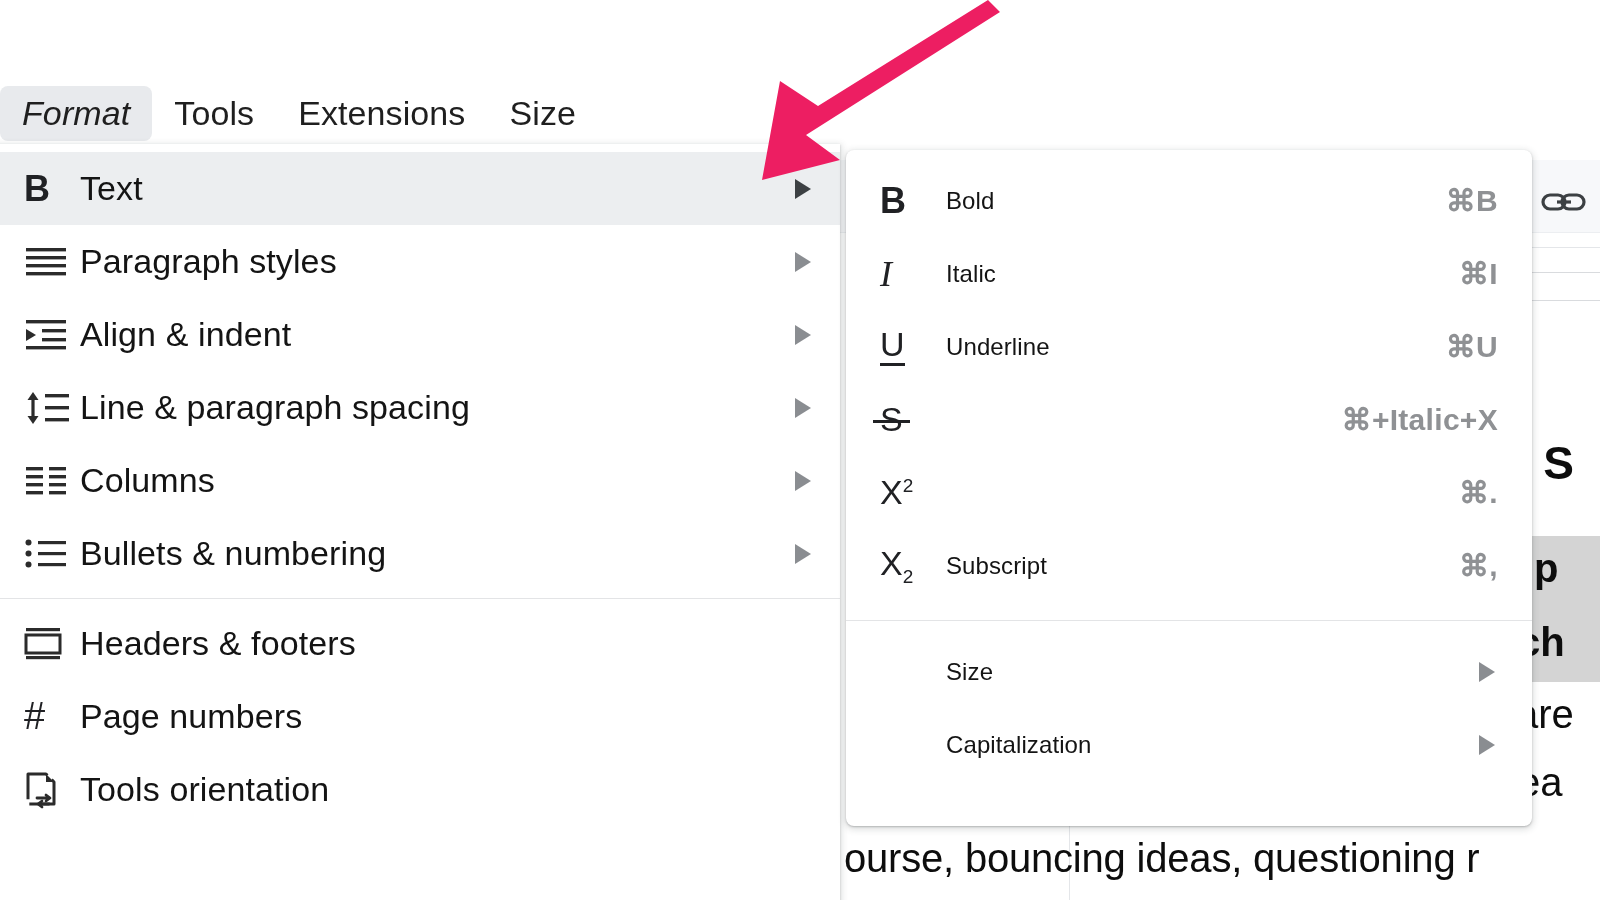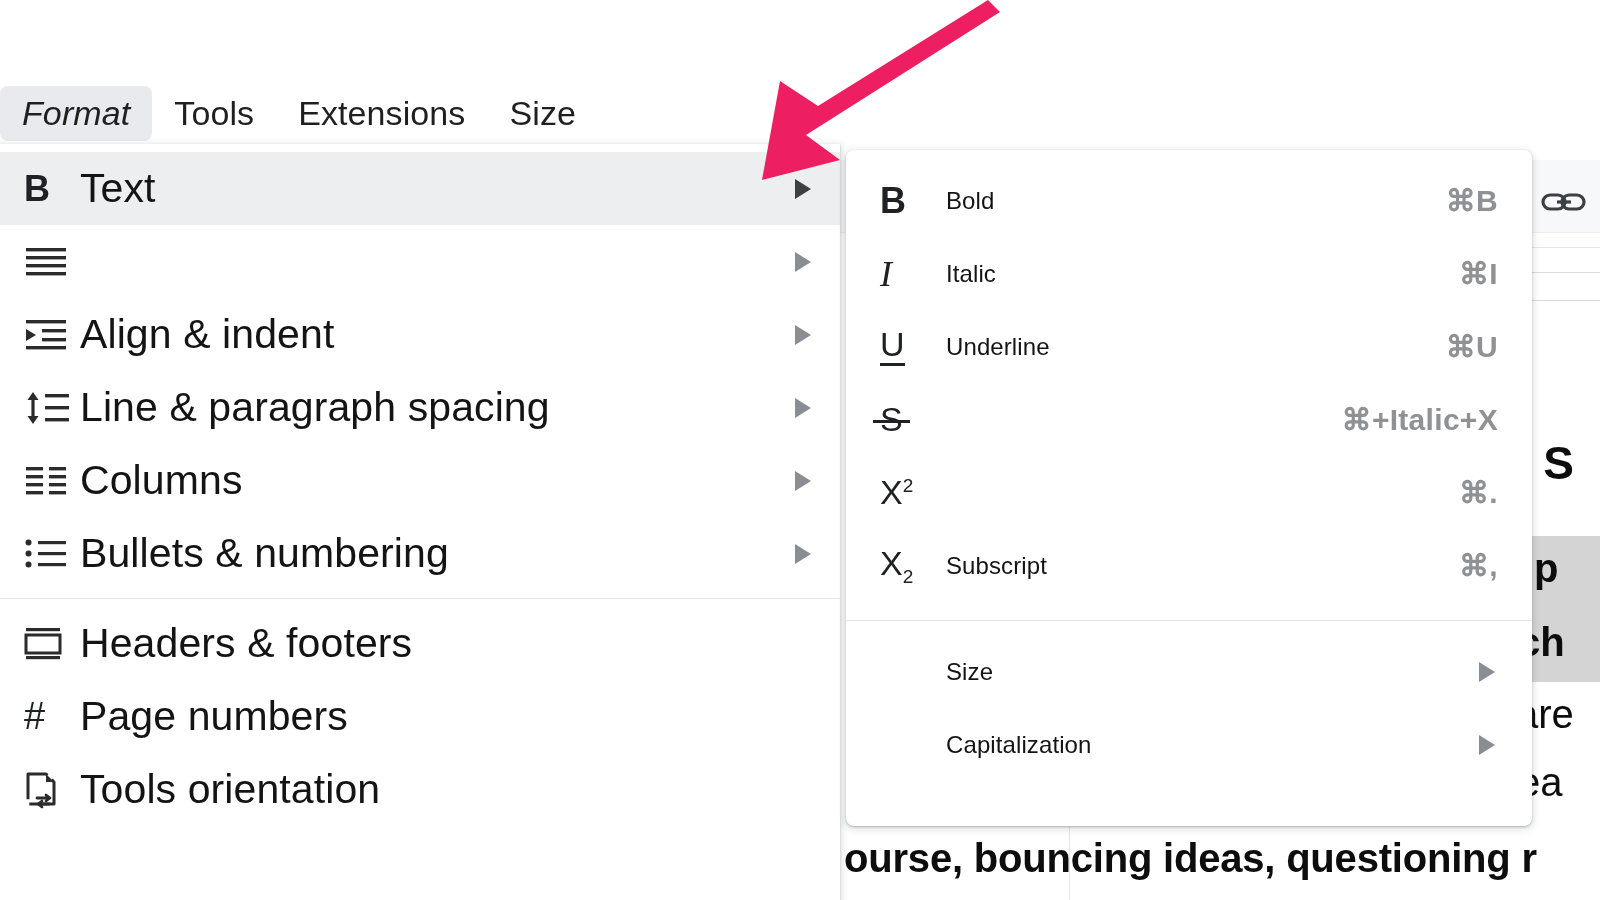--- a/index.html
+++ b/index.html
@@ -84,21 +84,21 @@
   .doc-line {
     font-size: 40px;
     font-weight: 400;
   }
   .doc-line.l1 { left: 1534px; top: 546px; font-weight: 700; }
   .doc-line.l2 { left: 1518px; top: 620px; font-weight: 700; }
   .doc-line.l3 { left: 1516px; top: 692px; }
   .doc-line.l4 { left: 1518px; top: 760px; }
   .doc-line.l5 {
     left: 844px; top: 836px;
-    font-size: 40px; font-weight: 700;
+    font-size: 40px; font-weight: 400;
     letter-spacing: -0.2px;
   }
   .doc-bottom-rule {
     position: absolute;
     left: 0; top: 890px;
     width: 840px; height: 2px;
     background: #e6e8eb;
   }
 
   
@@ -151,21 +151,21 @@
 
   .menu-ico {
     width: 56px;
     min-width: 56px;
     display: flex;
     align-items: center;
     justify-content: flex-start;
     color: #2b2b2b;
   }
   .menu-label {
-    font-size: 41px;
+    font-size: 34px;
     color: #141414;
     white-space: nowrap;
     letter-spacing: 0.1px;
     flex: 1;
   }
   .submenu-caret {
     margin-left: auto;
     color: #8a8d91;
     font-size: 0;
     line-height: 0;
@@ -324,20 +324,21 @@
 
     <div class="menu-row">
       <span class="menu-ico">
         <svg width="44" height="36" viewBox="0 0 44 36">
           <rect x="2" y="4" width="40" height="3.4" fill="#2b2b2b"></rect>
           <rect x="2" y="12" width="40" height="3.4" fill="#2b2b2b"></rect>
           <rect x="2" y="20" width="40" height="3.4" fill="#2b2b2b"></rect>
           <rect x="2" y="28" width="40" height="3.4" fill="#2b2b2b"></rect>
         </svg>
       </span>
+      <span class="menu-label">Paragraph styles</span>
       <span class="submenu-caret">
         <svg width="22" height="24" viewBox="0 0 22 24">
             <path d="M3 2 L19 12 L3 22 Z" fill="currentColor"></path>
           </svg>
       </span>
     </div>
 
     <div class="menu-row">
       <span class="menu-ico">
         <svg width="44" height="36" viewBox="0 0 44 36">

